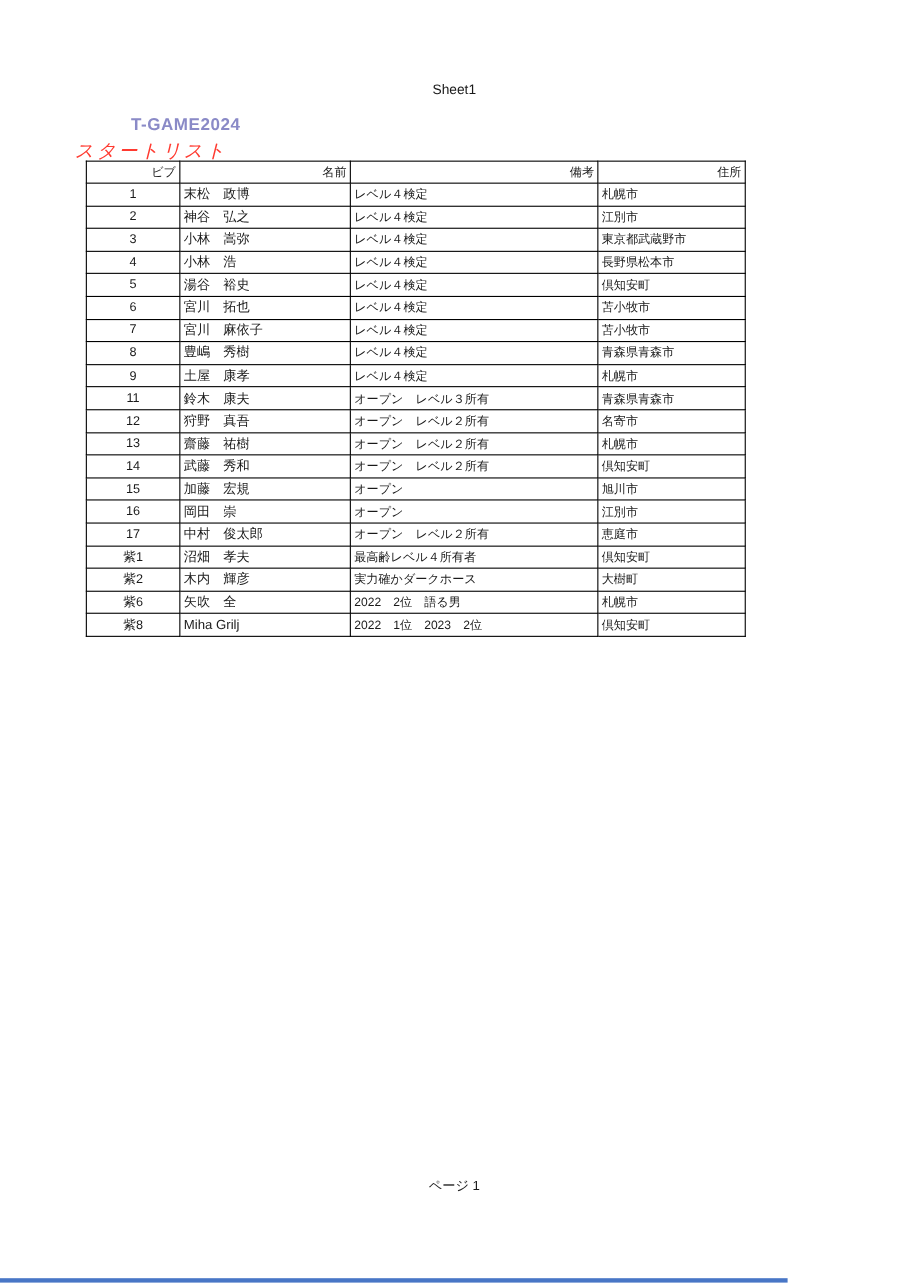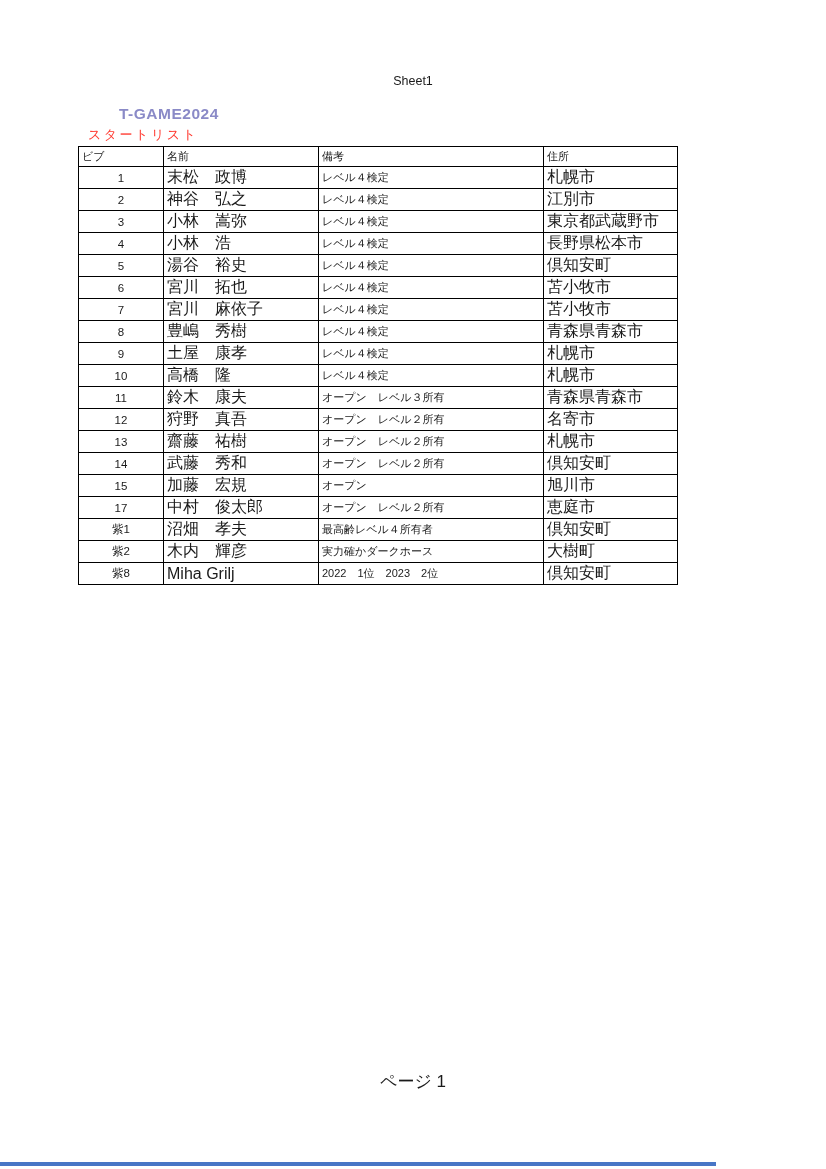--- a/index.html
+++ b/index.html
@@ -30,24 +30,25 @@
     left: 78px;
     font-size: 15.5px;
     font-weight: bold;
     color: var(--title-color, #8a8ac7);
     letter-spacing: 0.5px;
     margin-left: 41px;
   }
   .doc-subtitle {
     position: absolute;
     top: 126px;
-    left: 88px;
-    font-size: 13px;
+    left: 68px;
+    font-size: 17px;
     color: var(--subtitle-color, #ff3a30);
     letter-spacing: 2.5px;
+    font-style: italic;
   }
   table.start-list {
     position: absolute;
     top: 146px;
     left: 78px;
     width: 599px;
     border-collapse: collapse;
     table-layout: fixed;
   }
   table.start-list th,
@@ -55,47 +56,47 @@
     border: 1px solid var(--border-color, #000000);
     padding: 0 3px;
     overflow: hidden;
     white-space: nowrap;
     vertical-align: middle;
     color: #1a1a1a;
   }
   table.start-list th {
     height: 19px;
     font-weight: normal;
-    text-align: left;
+    text-align: right;
     font-size: 11px;
   }
   table.start-list td {
     height: 19.6px;
   }
   td.bib-cell {
     text-align: center;
     font-size: 11.5px;
   }
   td.name-cell {
-    font-size: 16px;
+    font-size: 12px;
     padding-left: 4px;
   }
   td.notes-cell {
     font-size: 11px;
   }
   td.address-cell {
-    font-size: 16px;
+    font-size: 11px;
   }
   .page-footer {
     position: absolute;
     top: 1070px;
     left: 0;
     width: 826px;
     text-align: center;
-    font-size: 17px;
+    font-size: 12px;
     color: #1a1a1a;
   }
   .bottom-bar {
     position: absolute;
     top: 1162px;
     left: 0;
     width: 826px;
     height: 4px;
     background: var(--bar-color, #4876c6);
   }
@@ -175,26 +176,20 @@
           <td class="notes-cell">レベル４検定</td>
           <td class="address-cell">青森県青森市</td>
         </tr>
         <tr>
           <td class="bib-cell">9</td>
           <td class="name-cell">土屋　康孝</td>
           <td class="notes-cell">レベル４検定</td>
           <td class="address-cell">札幌市</td>
         </tr>
         <tr>
-          <td class="bib-cell">10</td>
-          <td class="name-cell">高橋　隆</td>
-          <td class="notes-cell">レベル４検定</td>
-          <td class="address-cell">札幌市</td>
-        </tr>
-        <tr>
           <td class="bib-cell">11</td>
           <td class="name-cell">鈴木　康夫</td>
           <td class="notes-cell">オープン　レベル３所有</td>
           <td class="address-cell">青森県青森市</td>
         </tr>
         <tr>
           <td class="bib-cell">12</td>
           <td class="name-cell">狩野　真吾</td>
           <td class="notes-cell">オープン　レベル２所有</td>
           <td class="address-cell">名寄市</td>
@@ -211,38 +206,50 @@
           <td class="notes-cell">オープン　レベル２所有</td>
           <td class="address-cell">倶知安町</td>
         </tr>
         <tr>
           <td class="bib-cell">15</td>
           <td class="name-cell">加藤　宏規</td>
           <td class="notes-cell">オープン</td>
           <td class="address-cell">旭川市</td>
         </tr>
         <tr>
+          <td class="bib-cell">16</td>
+          <td class="name-cell">岡田　崇</td>
+          <td class="notes-cell">オープン</td>
+          <td class="address-cell">江別市</td>
+        </tr>
+        <tr>
           <td class="bib-cell">17</td>
           <td class="name-cell">中村　俊太郎</td>
           <td class="notes-cell">オープン　レベル２所有</td>
           <td class="address-cell">恵庭市</td>
         </tr>
         <tr>
           <td class="bib-cell">紫1</td>
           <td class="name-cell">沼畑　孝夫</td>
           <td class="notes-cell">最高齢レベル４所有者</td>
           <td class="address-cell">倶知安町</td>
         </tr>
         <tr>
           <td class="bib-cell">紫2</td>
           <td class="name-cell">木内　輝彦</td>
           <td class="notes-cell">実力確かダークホース</td>
           <td class="address-cell">大樹町</td>
         </tr>
         <tr>
+          <td class="bib-cell">紫6</td>
+          <td class="name-cell">矢吹　全</td>
+          <td class="notes-cell">2022　2位　語る男</td>
+          <td class="address-cell">札幌市</td>
+        </tr>
+        <tr>
           <td class="bib-cell">紫8</td>
           <td class="name-cell">Miha Grilj</td>
           <td class="notes-cell">2022　1位　2023　2位</td>
           <td class="address-cell">倶知安町</td>
         </tr>
       </tbody>
   </table>
 
   <div class="page-footer">ページ 1</div>
 

